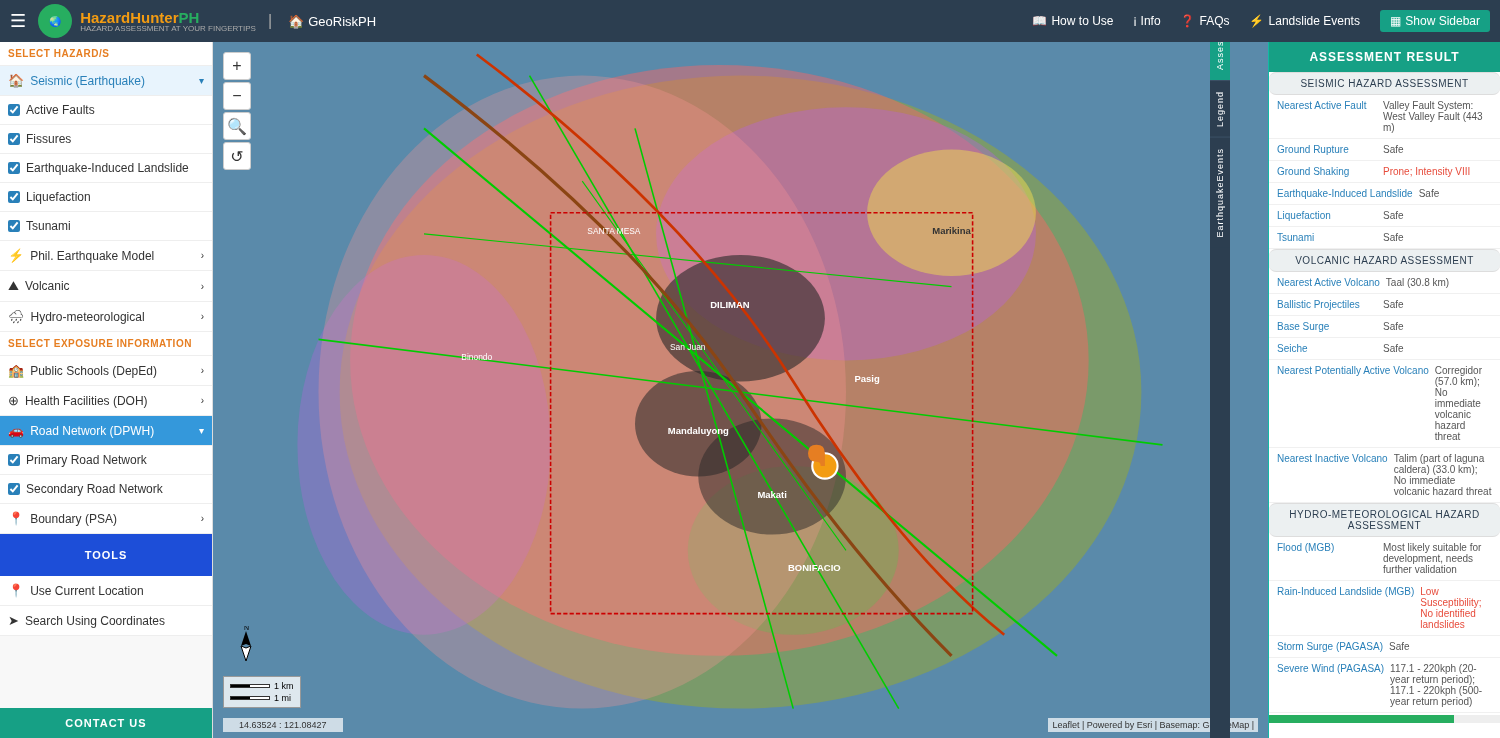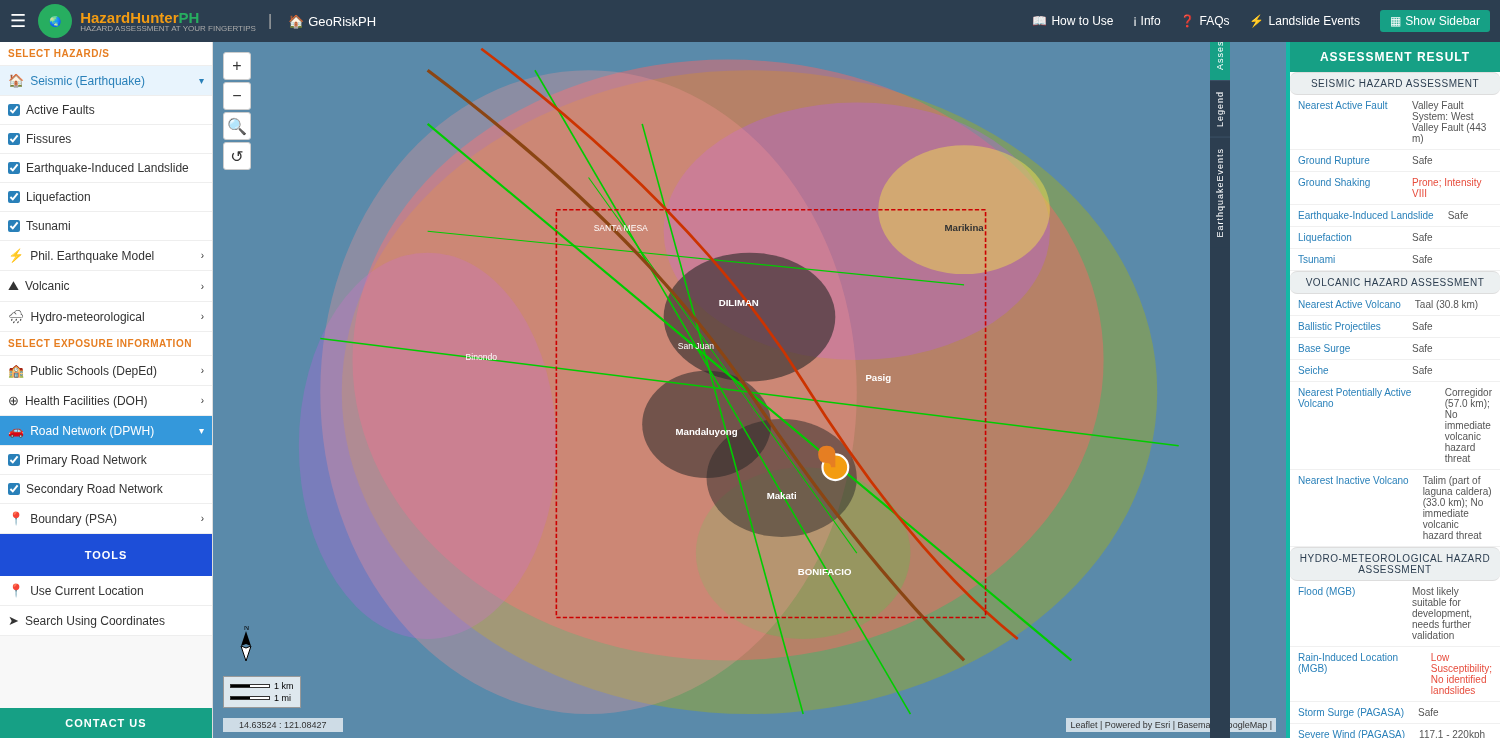--- a/index.html
+++ b/index.html
@@ -196,23 +196,23 @@
       bottom: 6px;
       left: 10px;
       font-size: 9px;
       color: #333;
       background: rgba(255,255,255,0.7);
       padding: 2px 16px;
     }
 
     
     #assessment-panel {
-      width: 214px;
+      width: 232px;
       background: white;
-      border-left: 4px solid #14b8a6;
+      border-left: 1px solid #14b8a6;
       overflow-y: auto;
       flex-shrink: 0;
       font-size: 11px;
     }
     .assessment-header {
       background: #16a085;
       color: white;
       text-align: center;
       padding: 8px;
       font-weight: bold;
@@ -228,21 +228,21 @@
       text-align: center;
       border-bottom: 1px solid #ddd;
       border-top: 1px solid #ddd;
       letter-spacing: 0.5px;
       border-radius: 7px;
     }
     .assessment-row {
       display: flex;
       padding: 5px 8px;
       border-bottom: 1px solid #f0f0f0;
-      gap: 14px;
+      gap: 6px;
       align-items: flex-start;
     }
     .assessment-label {
       color: #2980b9;
       min-width: 100px;
       font-size: 10px;
       cursor: pointer;
       text-decoration: none;
     }
     .assessment-value {
@@ -592,21 +592,21 @@
       <span class="assessment-value">Talim (part of laguna caldera) (33.0 km); No immediate volcanic hazard threat</span>
     </div>
 
     <div class="assessment-section-title">HYDRO-METEOROLOGICAL HAZARD ASSESSMENT</div>
 
     <div class="assessment-row">
       <span class="assessment-label">Flood (MGB)</span>
       <span class="assessment-value">Most likely suitable for development, needs further validation</span>
     </div>
     <div class="assessment-row">
-      <span class="assessment-label">Rain-Induced Location (MGB)</span>
+      <span class="assessment-label">Rain-Induced Landslide (MGB)</span>
       <span class="assessment-value red">Low Susceptibility; No identified landslides</span>
     </div>
     <div class="assessment-row">
       <span class="assessment-label">Storm Surge (PAGASA)</span>
       <span class="assessment-value safe">Safe</span>
     </div>
     <div class="assessment-row">
       <span class="assessment-label">Severe Wind (PAGASA)</span>
       <span class="assessment-value">117.1 - 220kph (20-year return period); 117.1 - 220kph (500-year return period)</span>
     </div>

